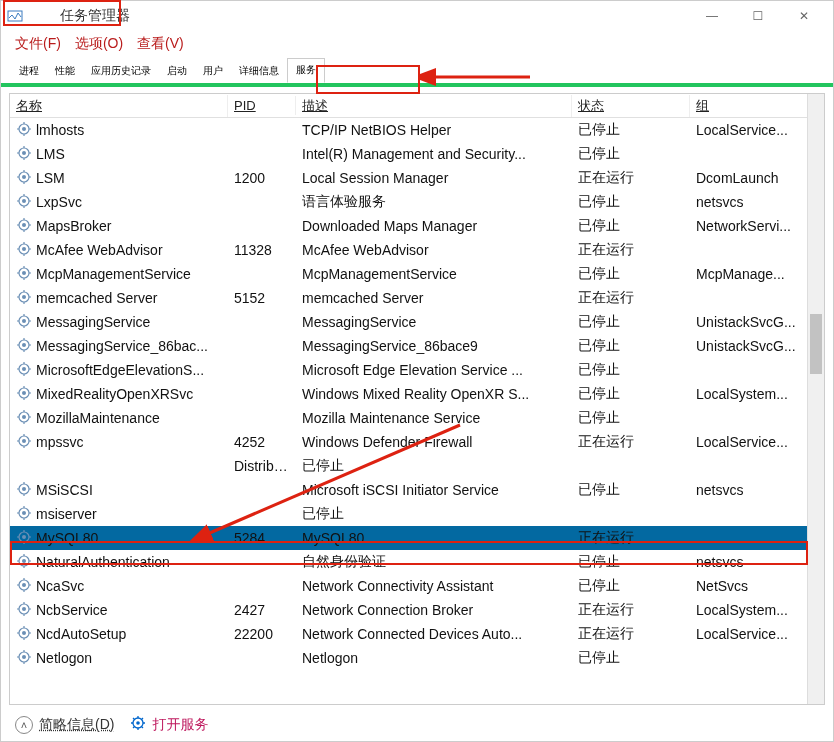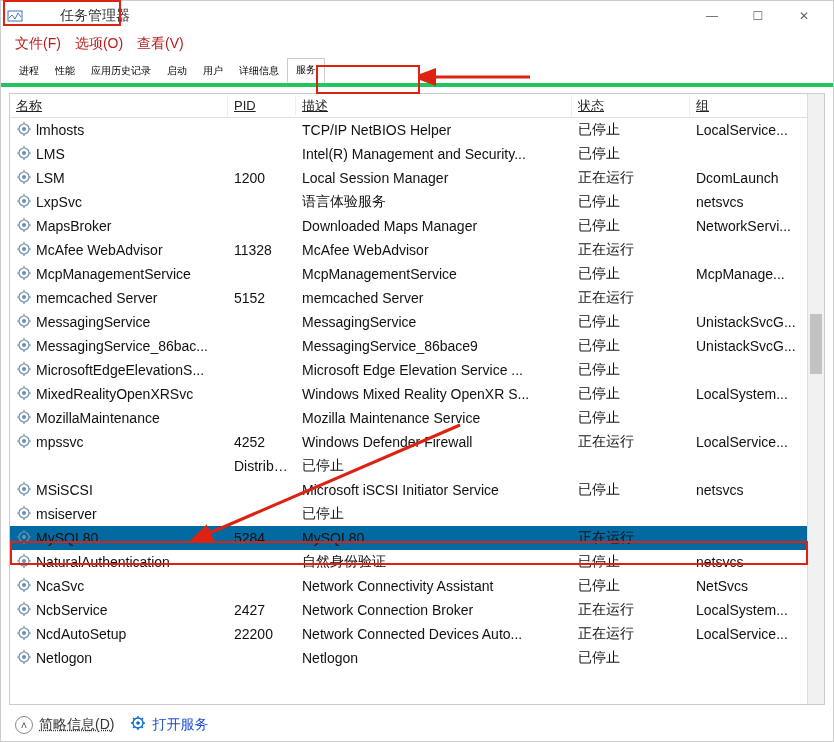--- a/index.html
+++ b/index.html
@@ -103,21 +103,21 @@
     padding: 6px 14px; font-size:14px;
   }
   .fewer {
     display:flex; align-items:center; gap:6px; color:#333;
   }
   .circle-up {
     width:18px;height:18px;border:1px solid #888;border-radius:50%;
     display:flex;align-items:center;justify-content:center;font-size:11px;color:#555;
   }
   .open-services {
-    display:flex;align-items:center;gap:6px;color:#1d4ed8;
+    display:flex;align-items:center;gap:6px;color:#be185d;
   }
   
   .anno-box { position:absolute; border:2px solid #d21; pointer-events:none; }
   .anno-arrow { position:absolute; pointer-events:none; }
   .underline-dotted { text-decoration: underline dotted; }
 </style>
 </head>
 <body>
 
 <div class="window">

